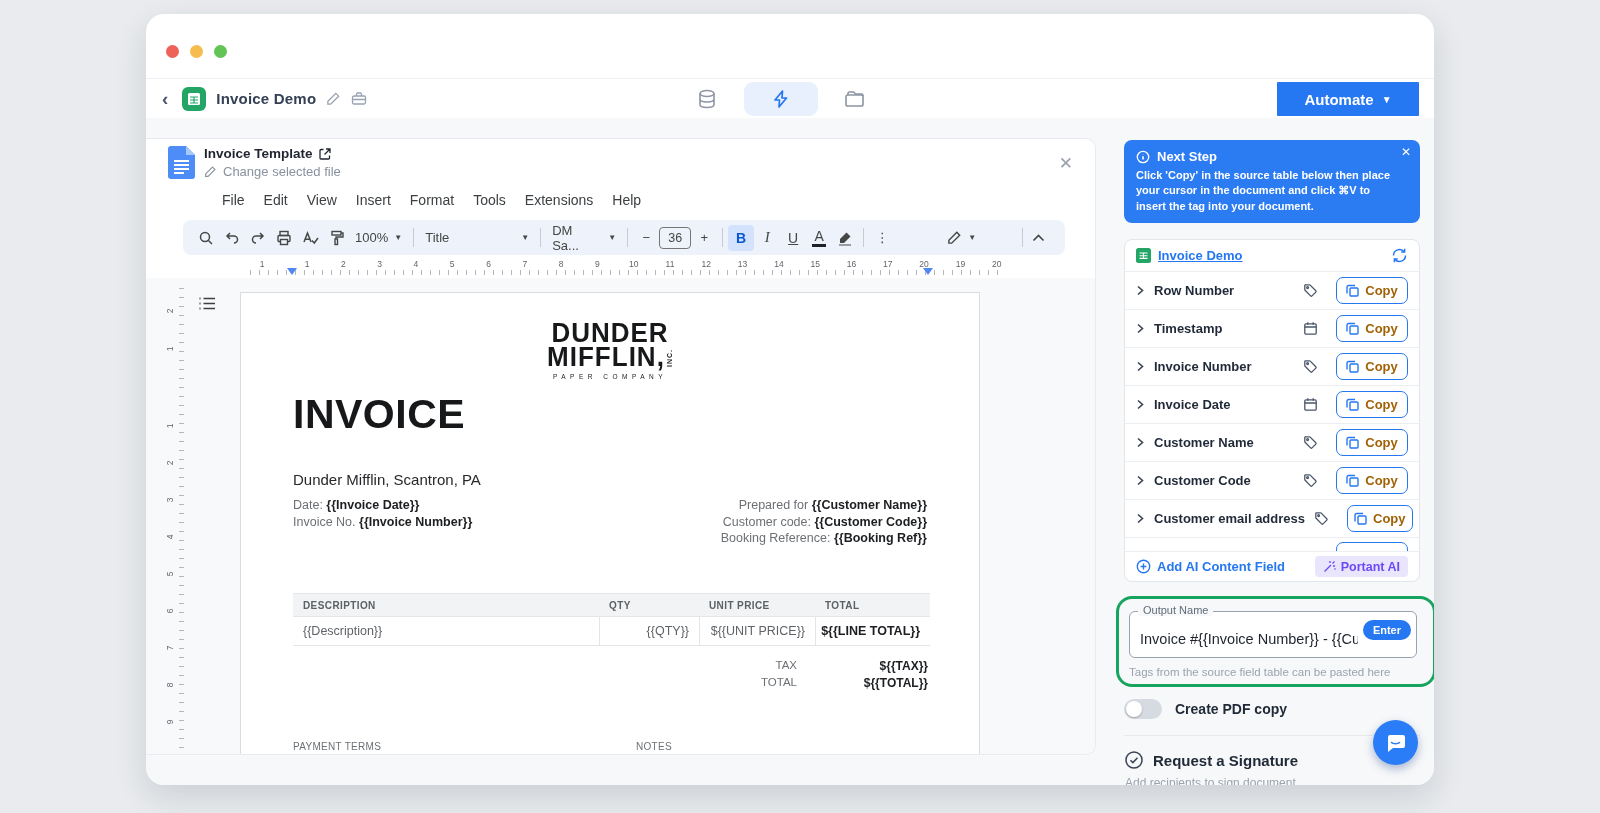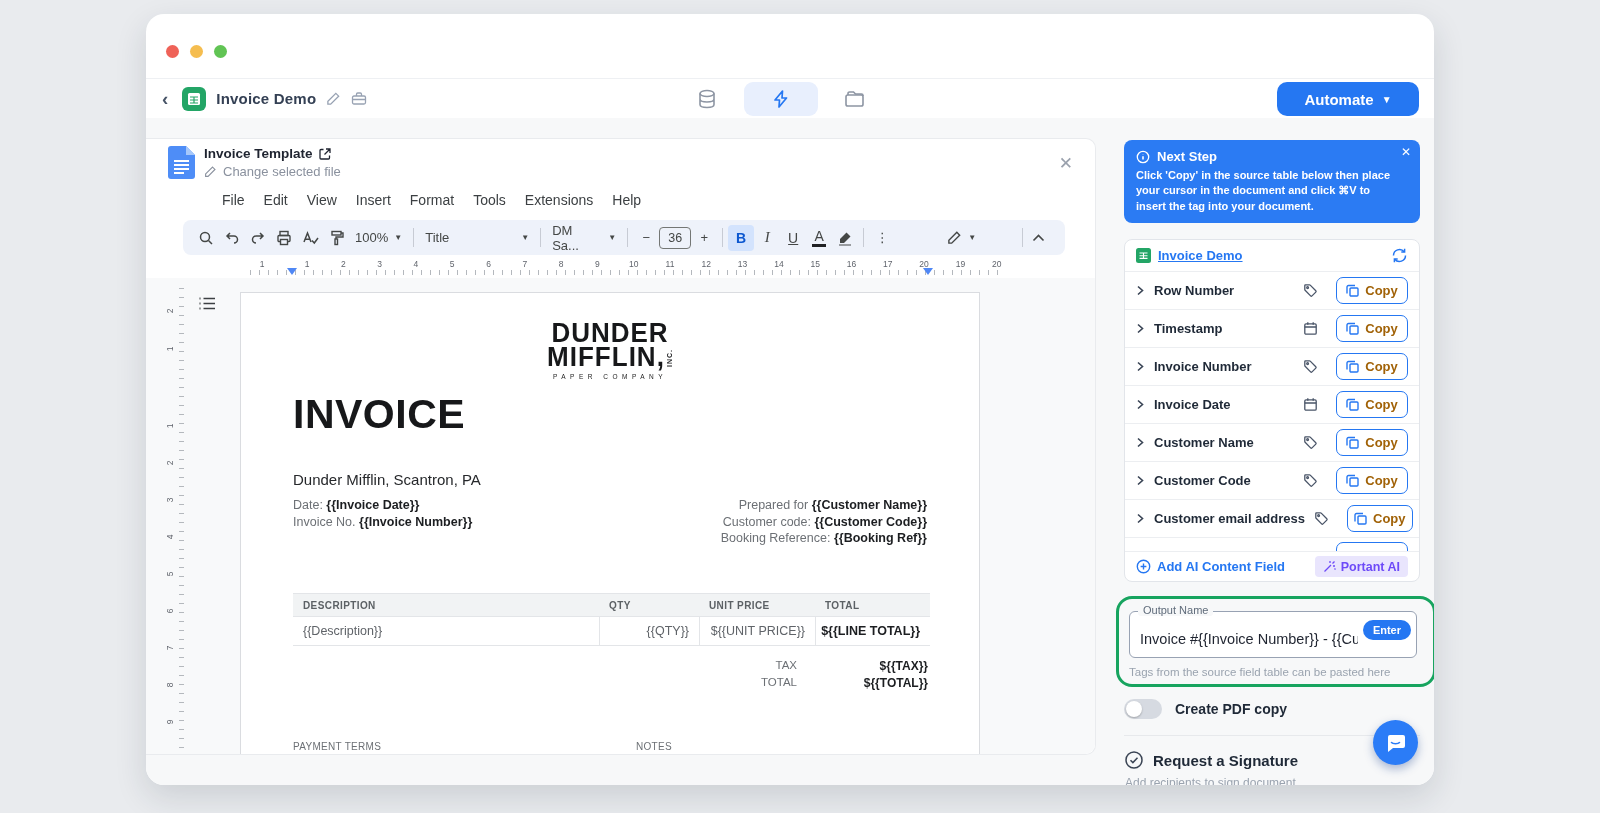--- a/index.html
+++ b/index.html
@@ -9,21 +9,21 @@
   .dot{position:absolute;top:31px;width:13px;height:13px;border-radius:50%}
   
   .topbar{position:absolute;left:0;top:64px;width:100%;height:39px;background:#fff;border-top:1px solid #eef0f3;border-bottom:1px solid #e8eaee}
   .tb-left{position:absolute;left:12px;top:0;height:39px;display:flex;align-items:center;gap:10px}
   .back{font-size:19px;color:#475467;font-weight:700;padding:0 4px;line-height:1}
   .sheets-app{width:24px;height:24px;border-radius:6px;background:#23a566;display:flex;align-items:center;justify-content:center}
   .tb-title{font-size:15px;font-weight:700;color:#344054;letter-spacing:.2px}
   .tb-ico{color:#98a2b3}
   .tb-center{position:absolute;left:550px;top:0;height:39px;display:flex;align-items:center;gap:26px}
   .bolt-pill{width:74px;height:34px;margin-top:0;background:#e8effd;border-radius:9px;display:flex;align-items:center;justify-content:center}
-  .automate{position:absolute;left:1131px;top:3px;width:142px;height:34px;background:#2577f2;border-radius:10px;color:#fff;font-size:15px;font-weight:700;display:flex;align-items:center;justify-content:center;gap:8px;border:none;cursor:pointer}
+  .automate{position:absolute;left:1131px;top:3px;width:142px;height:34px;background:#2577f2;border-radius:1px;color:#fff;font-size:15px;font-weight:700;display:flex;align-items:center;justify-content:center;gap:8px;border:none;cursor:pointer}
   .automate .chev{font-size:10px}
   
   .content{position:absolute;left:0;top:104px;right:0;bottom:0;background:#f7f8f9}
   
   .doc-panel{position:absolute;left:0;top:20px;width:950px;height:617px;background:#fff;border:1px solid #e9ebee;border-left:none;border-radius:0 10px 10px 0;box-sizing:border-box}
   .doc-head{position:absolute;left:0;top:0;right:0;height:47px}
   .docs-file-ico{position:absolute;left:22px;top:7px}
   .dh-title{position:absolute;left:58px;top:7px;font-size:13.5px;font-weight:700;color:#1f2430;display:flex;align-items:center;gap:6px}
   .dh-sub{position:absolute;left:58px;top:25px;font-size:13px;color:#8a919e;display:flex;align-items:center;gap:6px}
   .panel-close{position:absolute;right:22px;top:14px;font-size:17px;color:#9aa1ad;cursor:pointer}

